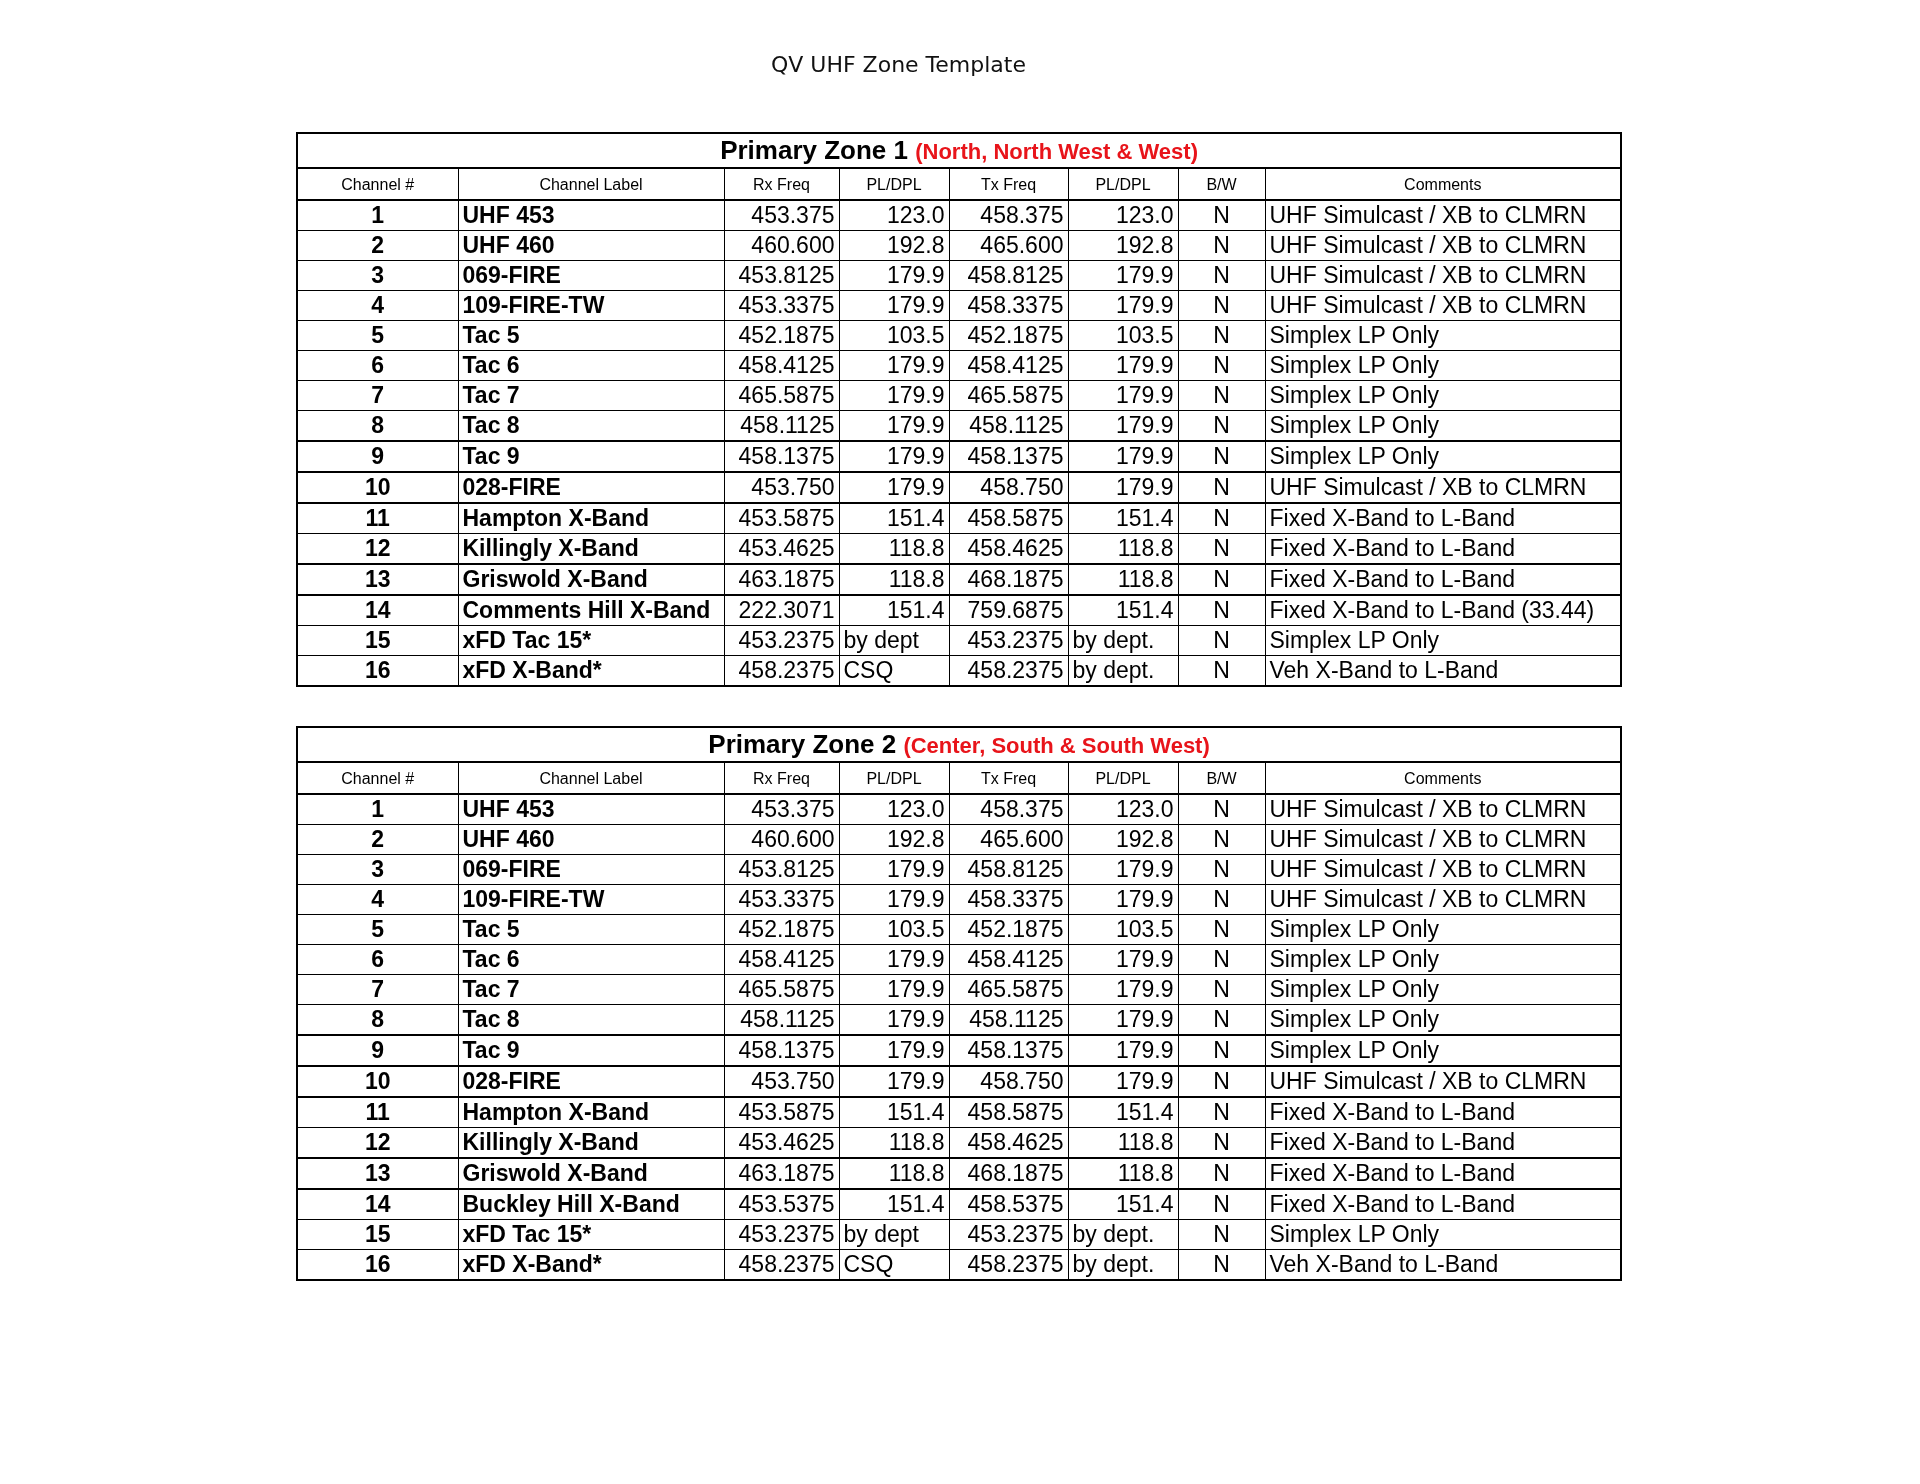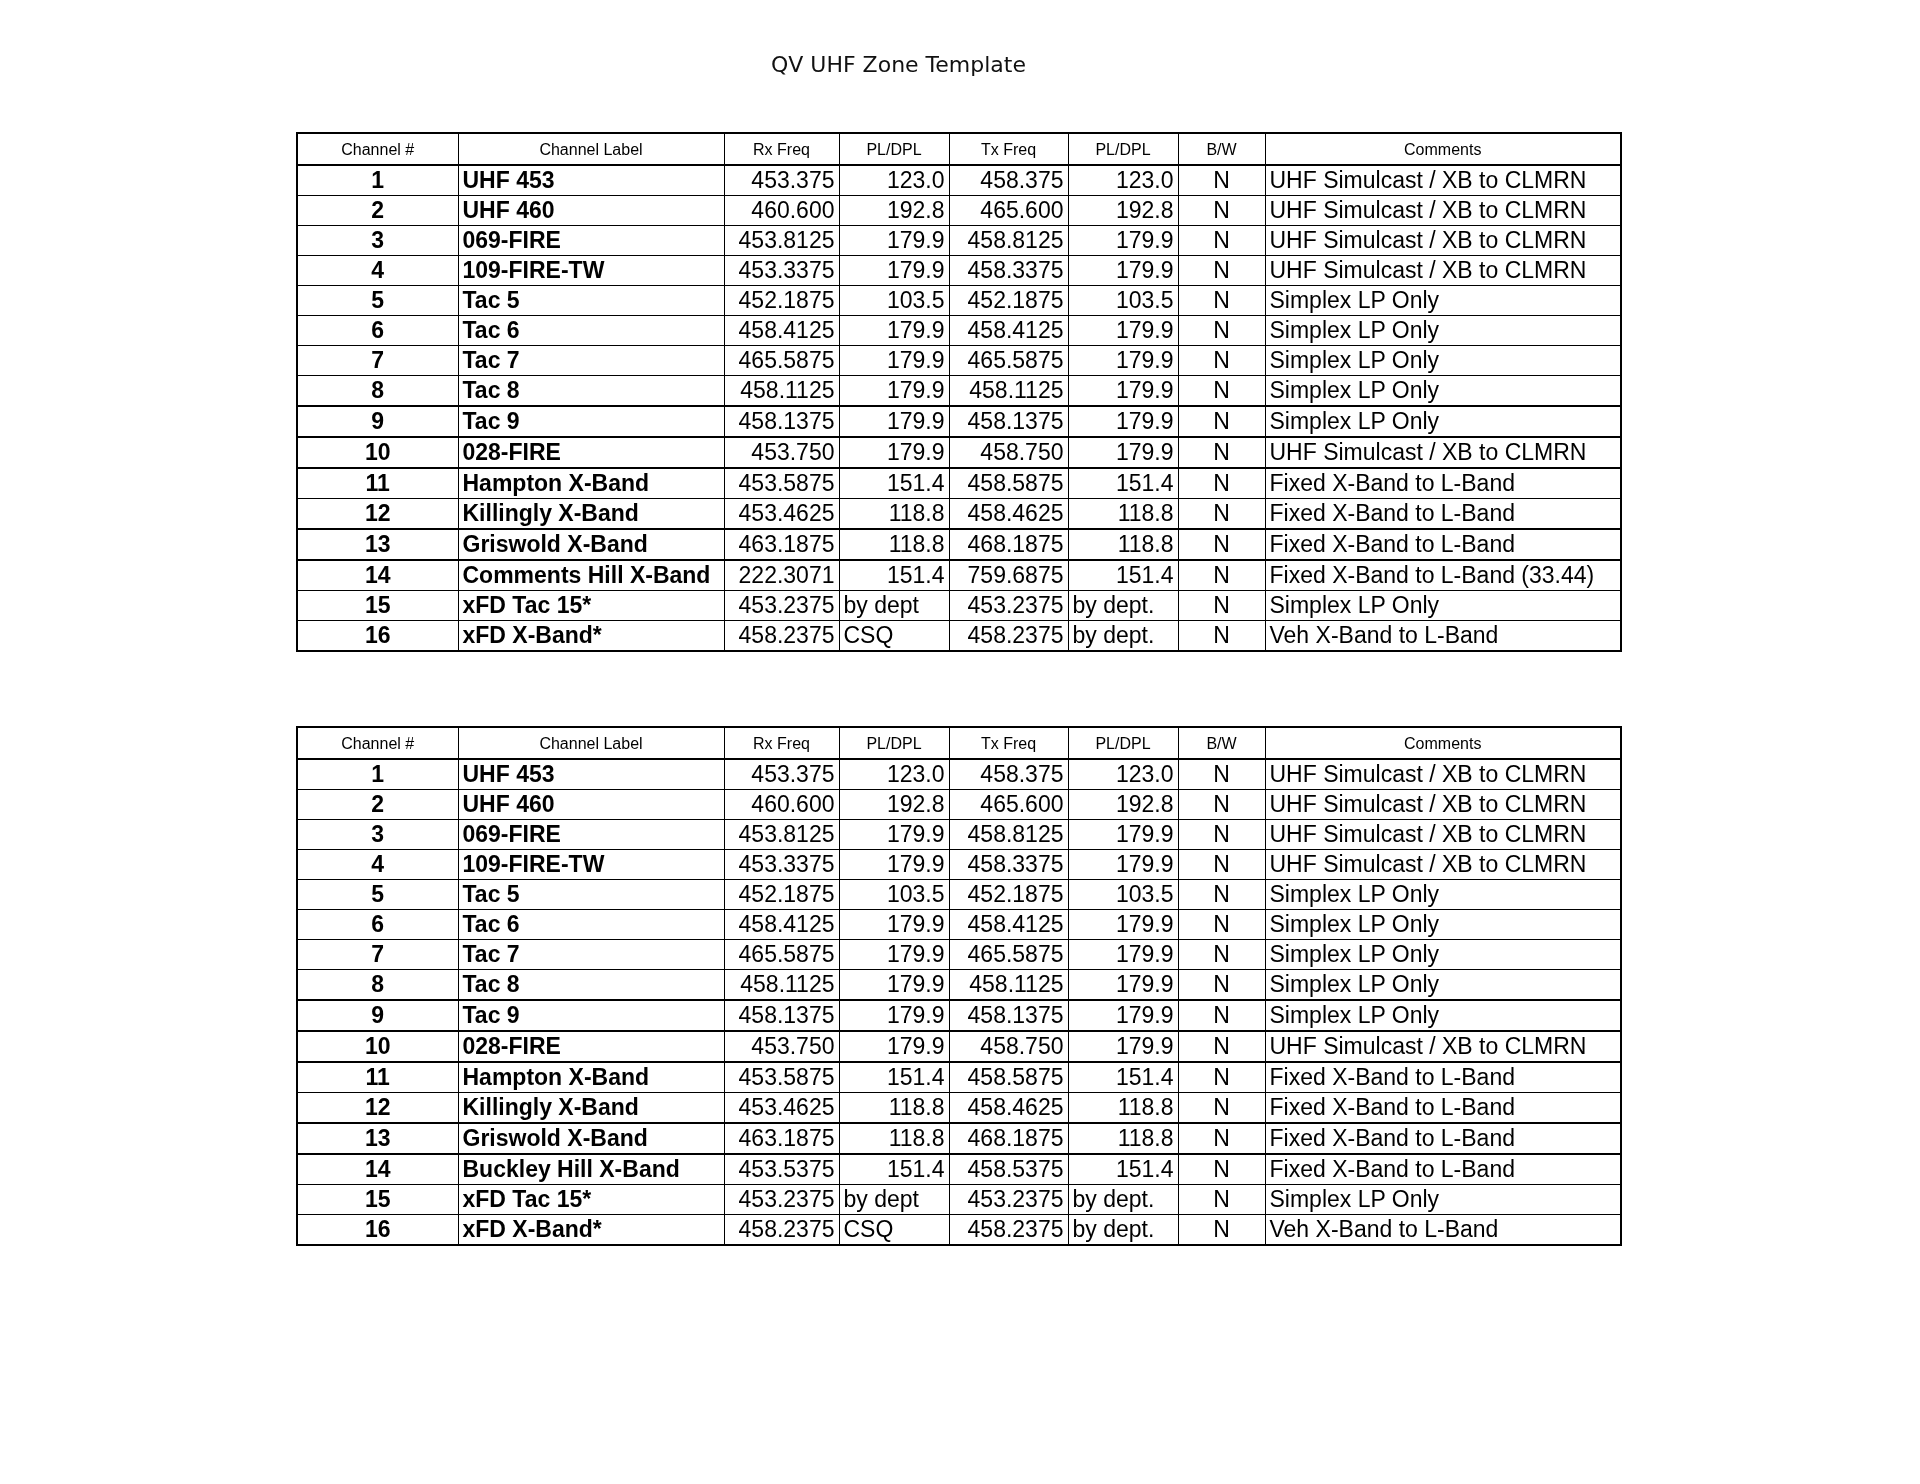--- a/index.html
+++ b/index.html
@@ -44,20 +44,26 @@
     <col style="width:161px">
       <col style="width:266px">
       <col style="width:115px">
       <col style="width:110px">
     <col style="width:119px">
       <col style="width:110px">
       <col style="width:87px">
       <col style="width:356px">
   </colgroup>
   <tbody>
+      <tr class="title-row">
+    <td colspan="8">
+      <span>Primary Zone 1</span>
+      <span class="zone-title-sub" style="color: rgb(232, 20, 26);">(North, North West &amp; West)</span>
+    </td>
+  </tr>
   <tr class="head-row">
     <th>Channel #</th>
     <th>Channel Label</th>
     <th>Rx Freq</th>
     <th>PL/DPL</th>
     <th>Tx Freq</th>
     <th>PL/DPL</th>
     <th>B/W</th>
     <th>Comments</th>
   </tr>
@@ -231,20 +237,26 @@
     <col style="width:161px">
       <col style="width:266px">
       <col style="width:115px">
       <col style="width:110px">
     <col style="width:119px">
       <col style="width:110px">
       <col style="width:87px">
       <col style="width:356px">
   </colgroup>
   <tbody>
+      <tr class="title-row">
+    <td colspan="8">
+      <span>Primary Zone 2</span>
+      <span class="zone-title-sub" style="color: rgb(232, 20, 26);">(Center, South &amp; South West)</span>
+    </td>
+  </tr>
   <tr class="head-row">
     <th>Channel #</th>
     <th>Channel Label</th>
     <th>Rx Freq</th>
     <th>PL/DPL</th>
     <th>Tx Freq</th>
     <th>PL/DPL</th>
     <th>B/W</th>
     <th>Comments</th>
   </tr>

